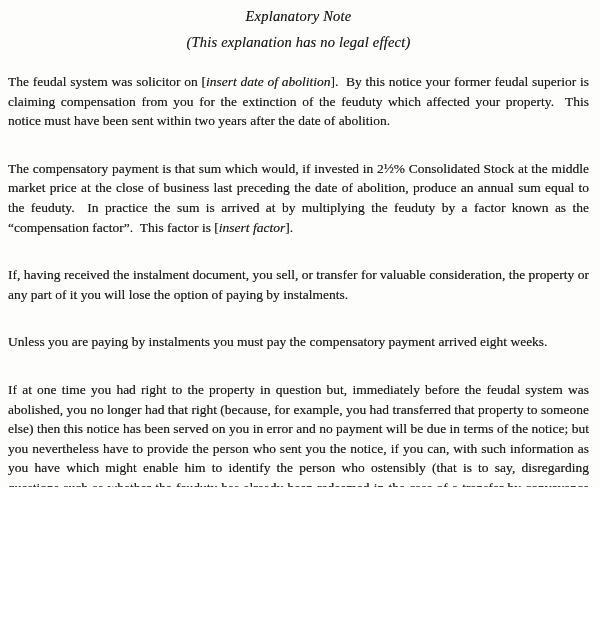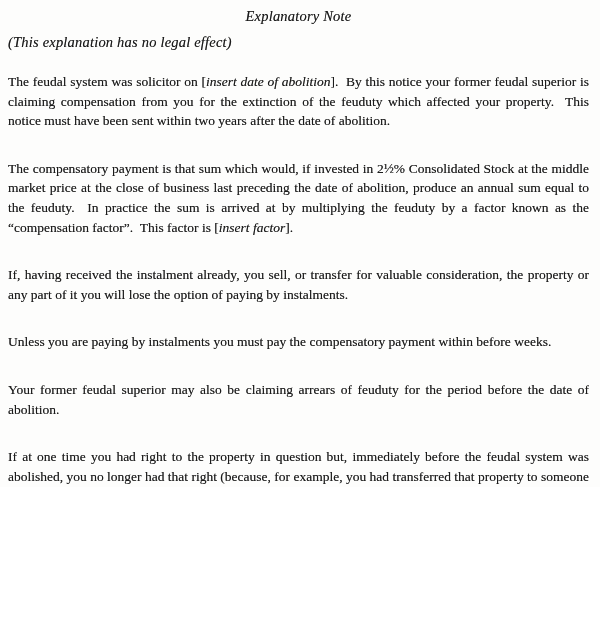--- a/index.html
+++ b/index.html
@@ -22,21 +22,21 @@
     font-weight: normal;
     font-style: italic;
     text-align: center;
     margin-top: 1px;
     letter-spacing: 0.2px;
   }
   .doc-subtitle {
     font-size: 14.5px;
     font-weight: normal;
     font-style: italic;
-    text-align: left;
+    text-align: center;
     margin-top: 9px;
     letter-spacing: 0.2px;
   }
   .doc-body {
     margin-top: 3px;
   }
   .para {
     font-size: 13.5px;
     line-height: 19.6px;
     text-align: justify;
@@ -51,18 +51,17 @@
 </style>
 </head>
 <body>
 
 <div class="page">
   <h1 class="doc-title">Explanatory Note</h1>
   <h2 class="doc-subtitle">(This explanation has no legal effect)</h2>
   <div class="doc-body" id="document-body">
       <p class="para"><span class="seg">The feudal system was solicitor on [</span><span class="seg italic">insert date of abolition</span><span class="seg">].  By this notice your former feudal superior is claiming compensation from you for the extinction of the feuduty which affected your property.  This notice must have been sent within two years after the date of abolition.</span></p>
       <p class="para"><span class="seg">The compensatory payment is that sum which would, if invested in 2½% Consolidated Stock at the middle market price at the close of business last preceding the date of abolition, produce an annual sum equal to the feuduty.  In practice the sum is arrived at by multiplying the feuduty by a factor known as the “compensation factor”.  This factor is [</span><span class="seg italic">insert factor</span><span class="seg">].</span></p>
-      <p class="para"><span class="seg">If, having received the instalment already, you sell, or transfer for valuable consideration, the property or any part of it you will lose the option of paying by instalments.</span></p>
-      <p class="para"><span class="seg">Unless you are paying by instalments you must pay the compensatory payment within before weeks.</span></p>
-      <p class="para"><span class="seg">Your former feudal superior may also be claiming arrears of feuduty for the period before the date of abolition.</span></p>
+      <p class="para"><span class="seg">If, having received the instalment document, you sell, or transfer for valuable consideration, the property or any part of it you will lose the option of paying by instalments.</span></p>
+      <p class="para"><span class="seg">Unless you are paying by instalments you must pay the compensatory payment arrived eight weeks.</span></p>
       <p class="para"><span class="seg">If at one time you had right to the property in question but, immediately before the feudal system was abolished, you no longer had that right (because, for example, you had transferred that property to someone else) then this notice has been served on you in error and no payment will be due in terms of the notice; but you nevertheless have to provide the person who sent you the notice, if you can, with such information as you have which might enable him to identify the person who ostensibly (that is to say, disregarding questions such as whether the feuduty has already been redeemed in the case of a transfer by conveyance for valuable consideration) should have received notice instead of you.</span></p>
     </div>
 </div>
 
 </body></html>

